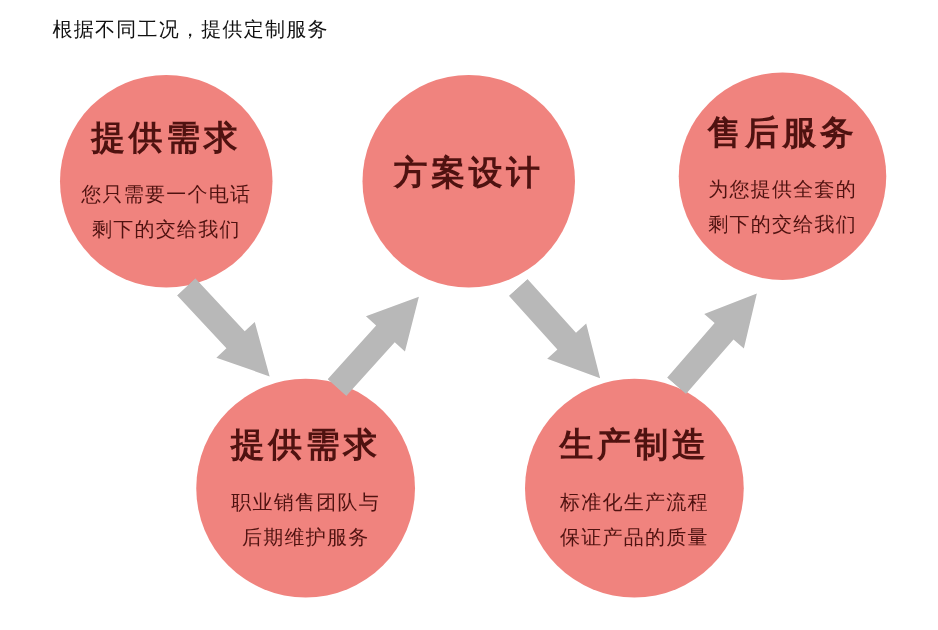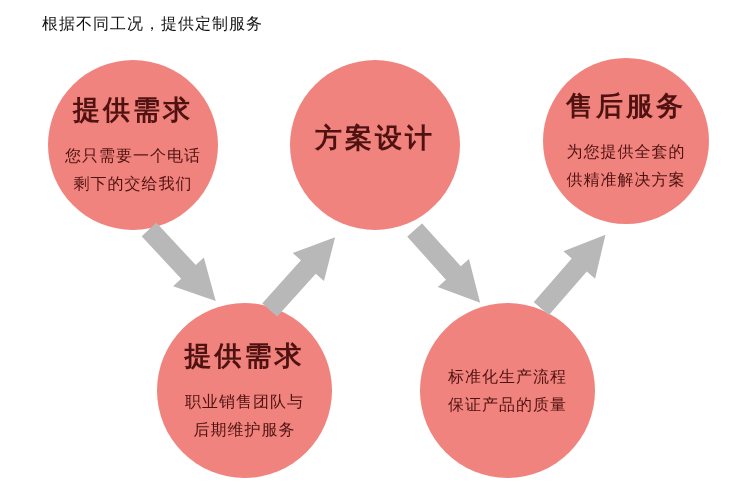--- a/index.html
+++ b/index.html
@@ -85,30 +85,31 @@
 剩下的交给我们</div>
   </div>
 
   <div class="circle pos-design">
     <div class="step-title">方案设计</div>
   </div>
 
   <div class="circle pos-aftersales">
     <div class="step-title">售后服务</div>
     <div class="step-desc">为您提供全套的
-供精准解决方案</div>
+剩下的交给我们</div>
   </div>
 
   <div class="circle pos-requirements">
     <div class="step-title">提供需求</div>
     <div class="step-desc">职业销售团队与
 后期维护服务</div>
   </div>
 
   <div class="circle pos-production">
+    <div class="step-title">生产制造</div>
     <div class="step-desc">标准化生产流程
 保证产品的质量</div>
   </div>
 
   <div class="arrow arrow-1">
     <svg viewBox="0 0 100 46" aria-hidden="true">
       <polygon points="0,13 58,13 58,2 98,23 58,44 58,33 0,33"></polygon>
     </svg>
   </div>
 

